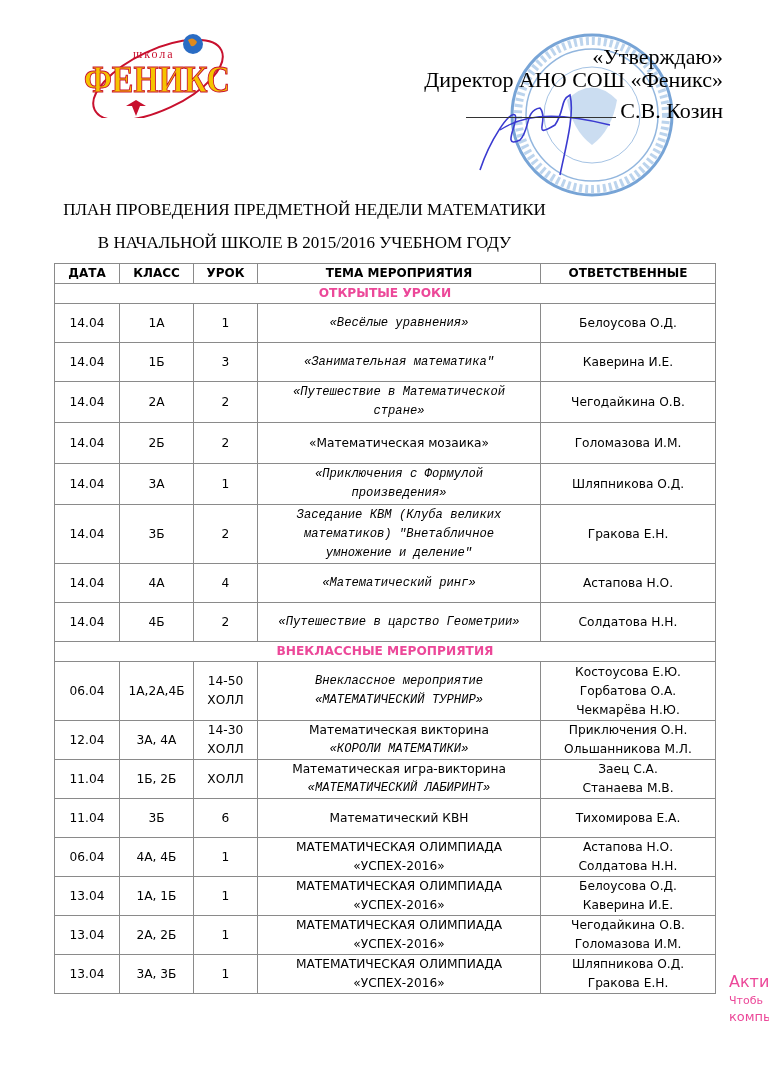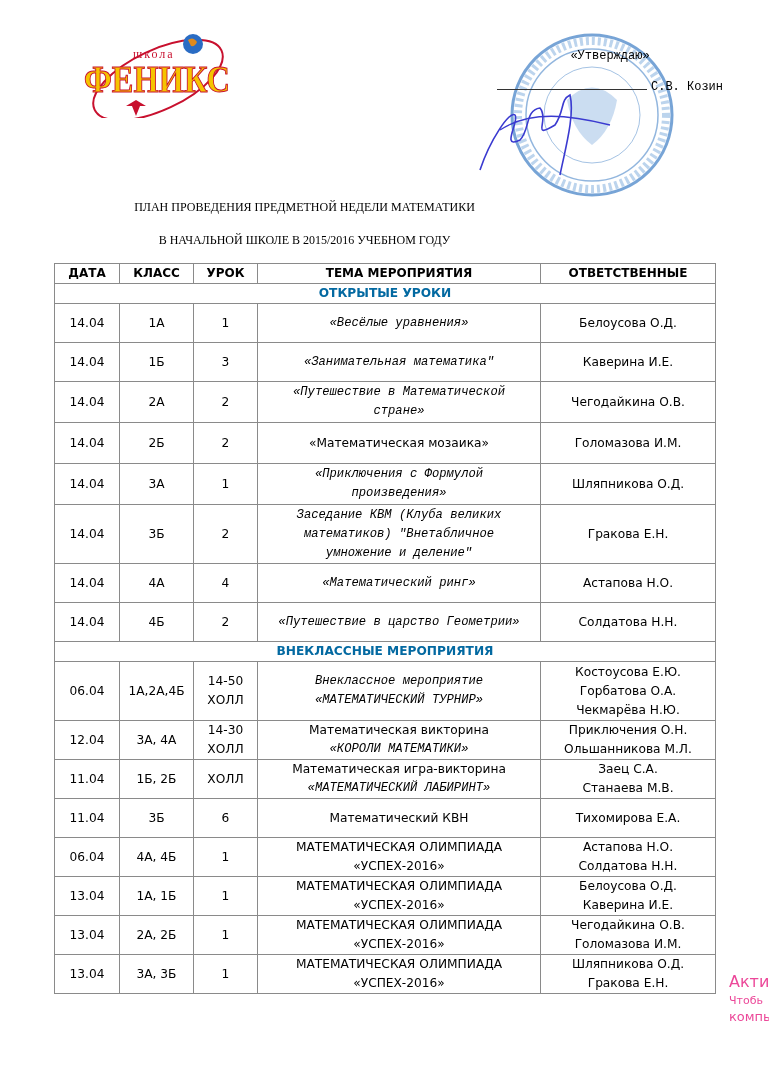--- a/index.html
+++ b/index.html
@@ -1,29 +1,29 @@
 <!DOCTYPE html>
 <html><head>
 <meta charset="utf-8">
 <style>
   html, body { margin:0; padding:0; background:#fff; }
   body { width:769px; height:1087px; position:relative; overflow:hidden; font-family:"Liberation Sans", sans-serif; color:#000; }
   .logo { position:absolute; left:78px; top:30px; width:160px; height:88px; }
-  .approve { position:absolute; right:46px; top:45px; text-align:center; font-family:Liberation Mono, monospace; font-size:12px; line-height:23px; z-index:3; }
+  .approve { position:absolute; right:46px; top:45px; text-align:right; font-family:Liberation Serif, serif; font-size:22px; line-height:23px; z-index:3; }
   .approve div { white-space:nowrap; }
   .sign-line { display:inline-block; width:150px; border-bottom:1px solid #333; margin-right:4px; vertical-align:baseline; }
   .stamp { position:absolute; left:507px; top:30px; width:170px; height:170px; z-index:1; }
   .signature { position:absolute; left:470px; top:70px; width:150px; height:110px; z-index:2; }
-  .title { position:absolute; left:0; width:609px; text-align:center; font-family:"Liberation Serif", serif; font-size:12px; letter-spacing:0; }
+  .title { position:absolute; left:0; width:609px; text-align:center; font-family:"Liberation Serif", serif; font-size:17px; letter-spacing:0; }
   .t1 { top:200px; }
   .t2 { top:233px; }
   table.plan { position:absolute; left:54px; top:263px; width:661px; border-collapse:collapse; table-layout:fixed; font-family:"DejaVu Sans", sans-serif; font-size:12.2px; z-index:2; background:transparent; }
   table.plan td, table.plan th { border:1px solid #8a8a8a; text-align:center; vertical-align:middle; padding:0 3px; line-height:19px; }
   table.plan th { font-weight:bold; font-size:12px; height:19px; }
-  .sec td { color:#0369a1; font-weight:bold; height:19px; }
+  .sec td { color:#ec4899; font-weight:bold; height:19px; }
   .it { font-style:italic;font-family:Liberation Mono, monospace; }
   .r38 td { height:38px; }
   .r40 td { height:40px; }
   .r58 td { height:58px; }
   .watermark { position:absolute; left:729px; top:972px; color:#ec4899; font-family:"DejaVu Sans", sans-serif; }
   .wm1 { font-size:16px; }
   .wm2 { font-size:11px; margin-top:3px; }
   .wm3 { font-size:13px; margin-top:2px; }
 </style>
 </head>
@@ -47,20 +47,21 @@
   <circle cx="85" cy="85" r="74" fill="none" stroke="#6b9fd6" stroke-width="8" stroke-dasharray="3 3" opacity="0.45"></circle>
   <path d="M60 70 q25 -25 50 0 q-5 30 -25 45 q-20 -15 -25 -45 z" fill="#6b9fd6" opacity="0.35"></path>
 </svg>
 <svg class="signature" viewBox="0 0 150 110">
   <path d="M10 100 C20 70, 40 40, 45 45 C50 50, 30 80, 50 70 C60 60, 55 40, 70 38 C80 50, 60 70, 85 55 C95 40, 90 30, 100 25 C105 45, 95 80, 90 105" fill="none" stroke="#3a3ad0" stroke-width="1.6"></path>
   <path d="M30 60 C60 40, 100 45, 140 55" fill="none" stroke="#3a3ad0" stroke-width="1.3"></path>
 </svg>
 
 <div class="approve">
   <div>«Утверждаю»</div>
+  <div>Директор АНО СОШ «Феникс»</div>
   <div style="margin-top:8px;"><span class="sign-line"></span><span>С.В. Козин</span></div>
 </div>
 
 <div class="title t1">ПЛАН ПРОВЕДЕНИЯ ПРЕДМЕТНОЙ НЕДЕЛИ МАТЕМАТИКИ</div>
 <div class="title t2">В НАЧАЛЬНОЙ ШКОЛЕ В 2015/2016 УЧЕБНОМ ГОДУ</div>
 
 <table class="plan">
   <colgroup>
     <col style="width:65px">
       <col style="width:74px">

